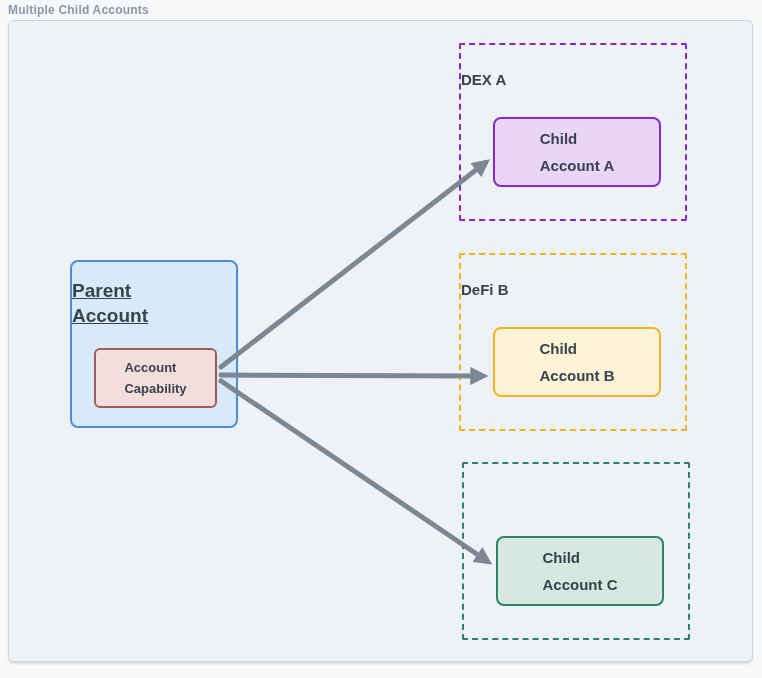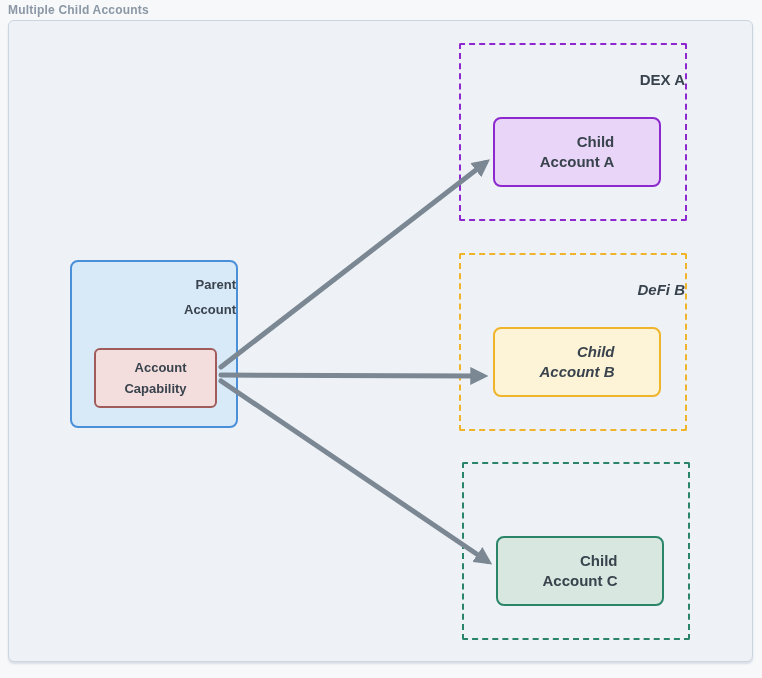--- a/index.html
+++ b/index.html
@@ -31,39 +31,40 @@
     top: 20px;
     width: 743px;
     height: 640px;
     background: #eef2f6;
     border: 1px solid #cbd5e0;
     border-radius: 6px;
     box-shadow: 0 2px 2px rgba(160, 175, 190, 0.35);
   }
   .node-text {
     white-space: pre-line;
-    text-align: right;
+    text-align: left;
     color: #39434d;
     font-weight: 600;
   }
   
   .parent-node {
     position: absolute;
     left: 61px;
     top: 239px;
     width: 164px;
     height: 164px;
     background: var(--fill, #d8e9f8);
     border: 2px solid var(--accent, #4a90d9);
     border-radius: 8px;
   }
   .parent-label {
-    margin-top: 10px;
-    font-size: 13px;
+    margin-top: 16px;
+    font-size: 19px;
     line-height: 25px;
+    text-decoration: underline;
   }
   .capability-node {
     position: absolute;
     left: 22px;
     top: 86px;
     width: 119px;
     height: 56px;
     background: var(--fill, #f3dedd);
     border: 2px solid var(--accent, #a15b5b);
     border-radius: 6px;
@@ -78,42 +79,42 @@
   
   .group {
     position: absolute;
     width: 224px;
     height: 174px;
     border: 2px dashed var(--accent, #888);
     border-radius: 2px;
     background: transparent;
   }
   .group-0 { left: 450px; top: 22px; }
-  .group-1 { left: 450px; top: 232px; font-style: italic; }
+  .group-1 { left: 450px; top: 232px; }
   .group-2 { left: 453px; top: 441px; }
   .group-label {
     margin-top: 26px;
     font-size: 15px;
   }
   .child-node {
     position: absolute;
     left: 32px;
     top: 72px;
     width: 164px;
     height: 66px;
     background: var(--fill, #fff);
     border: 2px solid var(--accent, #888);
     border-radius: 8px;
     display: flex;
     align-items: center;
     justify-content: center;
   }
   .child-label {
     font-size: 15px;
-    line-height: 20px;
+    line-height: 27px;
   }
   
   .arrows {
     position: absolute;
     left: 0;
     top: 0;
     width: 743px;
     height: 640px;
     z-index: 5;
     pointer-events: none;

